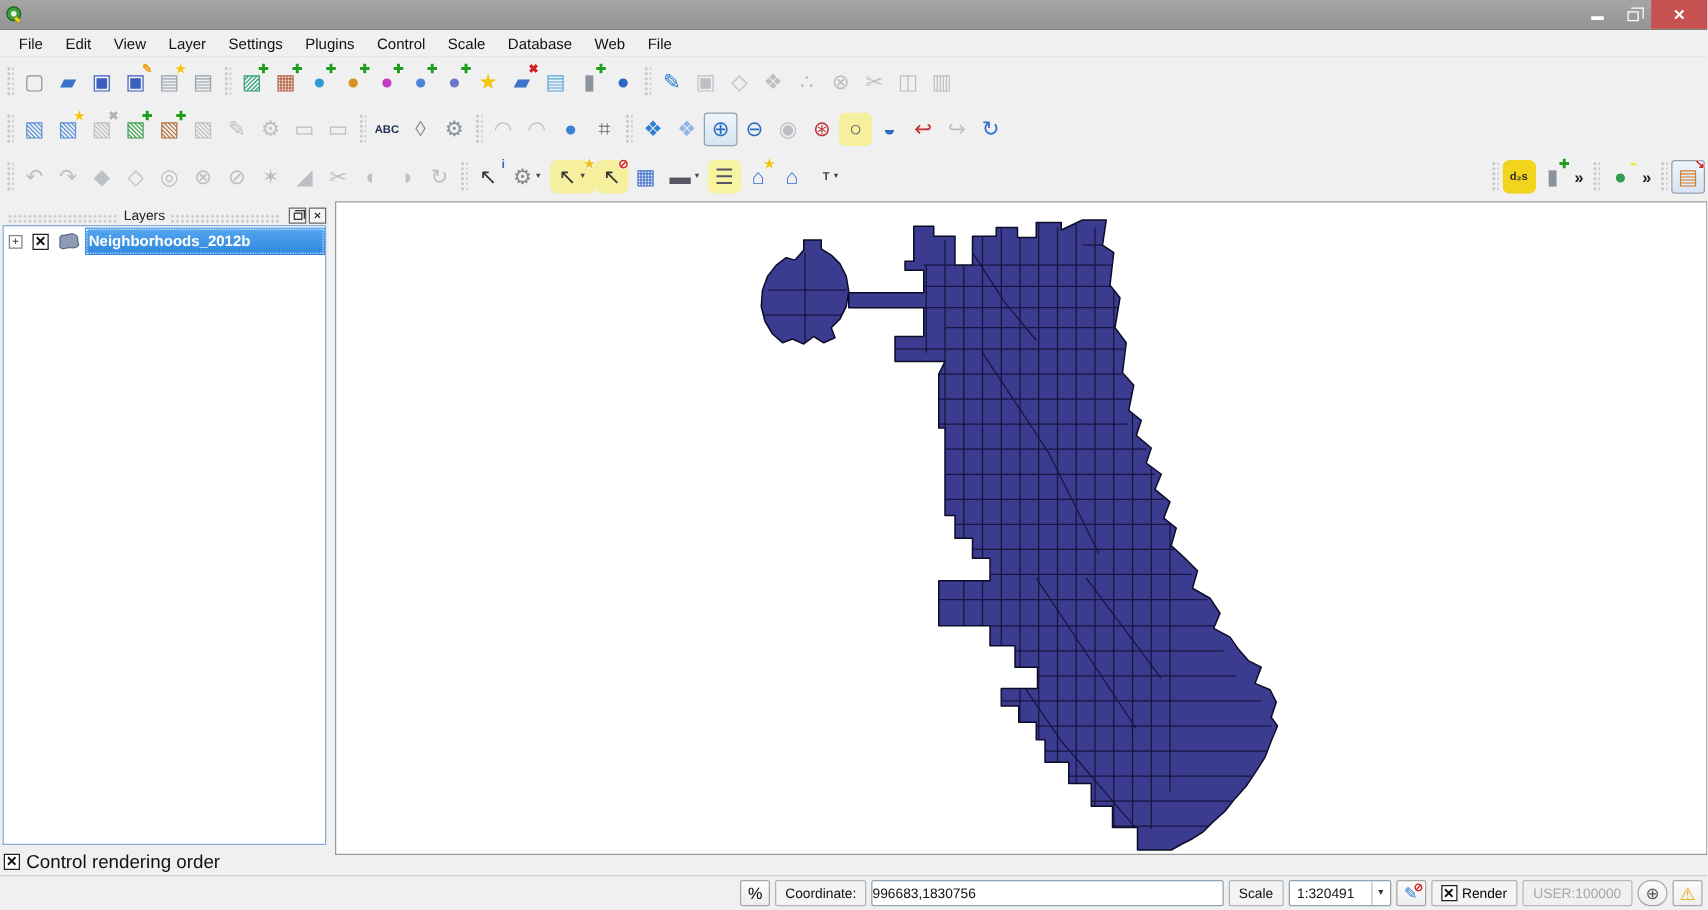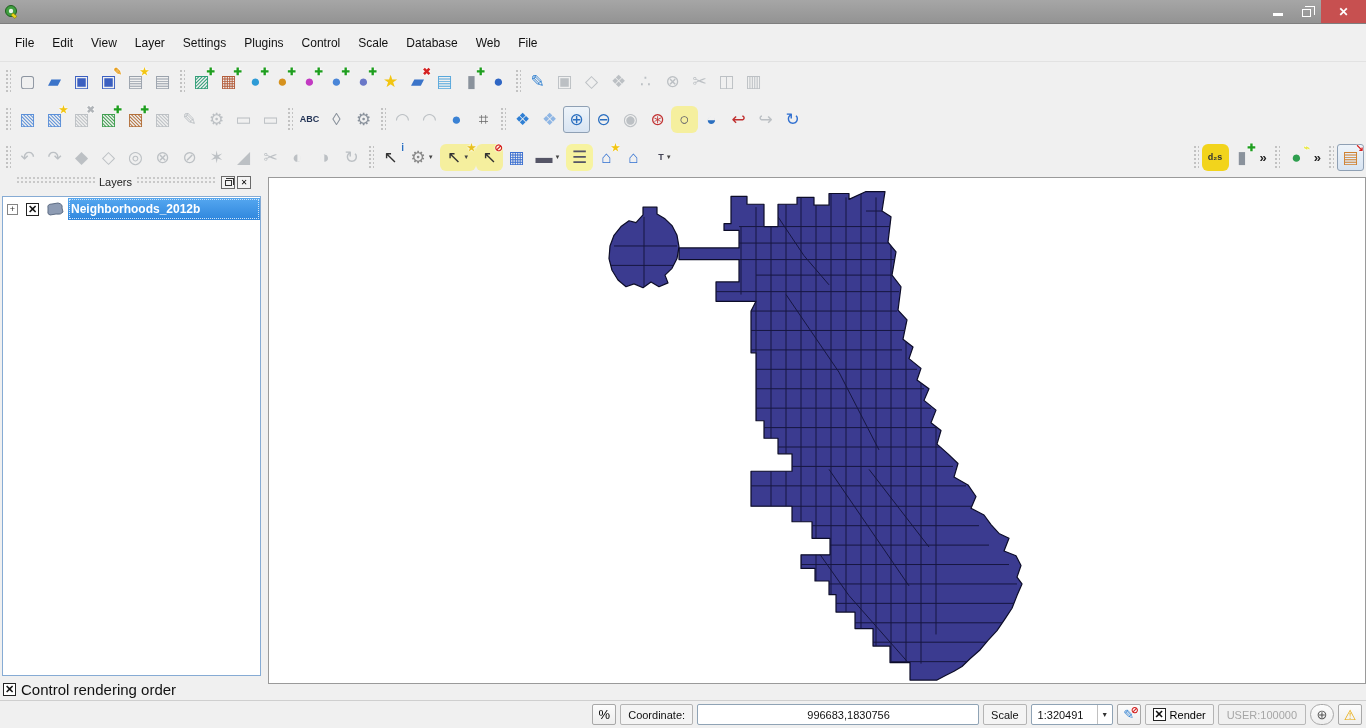--- a/index.html
+++ b/index.html
@@ -16,21 +16,21 @@
   .winbtns { margin-left:auto; display:flex; height:100%; align-items:stretch; z-index:2; }
   .winbtn { width:29px; display:flex; align-items:center; justify-content:center;
     color:#fff; font-size:12px; }
   .winbtn.min::before { content:""; width:10px; height:3px; background:#fff; margin-top:6px; }
   .winbtn.restore .r1 { width:9px; height:8px; border:1px solid #fff; position:relative; margin-top:2px; }
   .winbtn.restore .r1::before { content:""; position:absolute; left:2px; top:-4px; width:9px; height:8px;
     border:1px solid #fff; border-bottom:none; border-left:none; }
   .winbtn.close { width:45px; background:#c75050; font-weight:bold; }
 
   
-  .menubar { height:38px; background:#f0f0f0; display:flex; align-items:center;
+  .menubar { height:22px; background:#f0f0f0; display:flex; align-items:center;
     padding-left:6px; border-bottom:1px solid #e2e2e2; }
   .menu-item { padding:3px 9px; color:#111; cursor:default; }
 
   
   .toolbar { height:38px; display:flex; align-items:center; background:#f0f0f0;
     padding:0 2px; }
   .tb-grip { width:6px; height:24px; margin:0 3px;
     background-image:radial-gradient(circle,#c2c2c2 1px,transparent 1.2px);
     background-size:4px 4px; }
   .tbi { width:27px; height:27px; position:relative; display:flex; align-items:center;
@@ -43,21 +43,21 @@
   .tbi .badge { position:absolute; top:-2px; right:-1px; font-size:10px; font-weight:bold;
     text-shadow:0 0 2px #fff,0 0 2px #fff; line-height:1; }
   .tbi .dd { font-size:6px; color:#444; margin-left:2px; }
   .tbi.hasdd { width:36px; }
   .tb-right { margin-left:auto; display:flex; align-items:center; }
   .chev { font-size:13px; font-weight:bold; color:#222; padding:0 4px; background:none; border:none; }
 
   
   .main { flex:1; display:flex; background:#f0f0f0; overflow:hidden; }
   .dock { width:263px; display:flex; flex-direction:column; padding:0 0 2px 0; }
-  .dock-title { height:19px; display:flex; align-items:flex-start; padding:0 12px; }
+  .dock-title { height:19px; display:flex; align-items:flex-end; padding:0 2px; }
   .dock-grip { flex:1; height:8px;
     background-image:radial-gradient(circle,#c9c9c9 1px,transparent 1.2px);
     background-size:4px 4px; margin:0 4px; }
   .dock-title-label { font-size:11px; color:#222; }
   .dock-btn { width:14px; height:13px; border:1px solid #6a6a6a; background:#f4f4f4;
     display:flex; align-items:center; justify-content:center; font-size:8px; margin-left:2px;
     position:relative; }
   .float-sq { width:7px; height:6px; border:1px solid #333; position:relative; }
   .float-sq::before { content:""; position:absolute; right:-3px; top:-3px; width:7px; height:6px;
     border:1px solid #333; border-left:none; border-bottom:none; }
@@ -80,22 +80,22 @@
     position:relative; }
   .canvas-wrap svg { position:absolute; inset:0; width:100%; height:100%; }
 
   
   .statusbar { height:28px; background:#f0f0f0; border-top:1px solid #cfcfcf;
     display:flex; align-items:center; justify-content:flex-end; gap:4px; padding:0 4px; font-size:11px; }
   .sb-btn { width:24px; height:21px; border:1px solid #a8a8a8; background:linear-gradient(#fcfcfc,#eee);
     display:flex; align-items:center; justify-content:center; font-size:13px; border-radius:2px; }
   .sb-label { height:21px; border:1px solid #b4b4b4; background:#f4f4f4; display:flex;
     align-items:center; padding:0 7px; border-radius:2px; color:#111; }
-  .sb-input { width:282px; height:21px; border:1px solid #8fa3b5; background:#fff; text-align:center;
-    font-family:"Liberation Sans",sans-serif; font-size:11px; color:#111; border-radius:2px;padding-left:21px; }
+  .sb-input { width:282px; height:21px; border:1px solid #8fa3b5; background:#fff; 
+    font-family:"Liberation Sans",sans-serif; font-size:11px; color:#111; border-radius:2px; }
   .sb-combo { width:82px; height:21px; border:1px solid #8fa3b5; background:#fff; display:flex;
     align-items:center; border-radius:2px; }
   .sb-combo .val { flex:1; padding-left:6px; color:#111; }
   .sb-combo .arrow { width:15px; border-left:1px solid #c0c0c0; align-self:stretch; display:flex;
     align-items:center; justify-content:center; font-size:7px; color:#333; }
   .sb-check { height:21px; border:1px solid #b4b4b4; background:#f4f4f4; display:flex; gap:4px;
     align-items:center; padding:0 7px; border-radius:2px; }
   .sb-user { height:21px; border:1px solid #b8b8b8; background:#f0f0f0; color:#a6a6a6;
     display:flex; align-items:center; padding:0 8px; border-radius:2px; }
   .warn { color:#e8a800; font-size:14px; }

